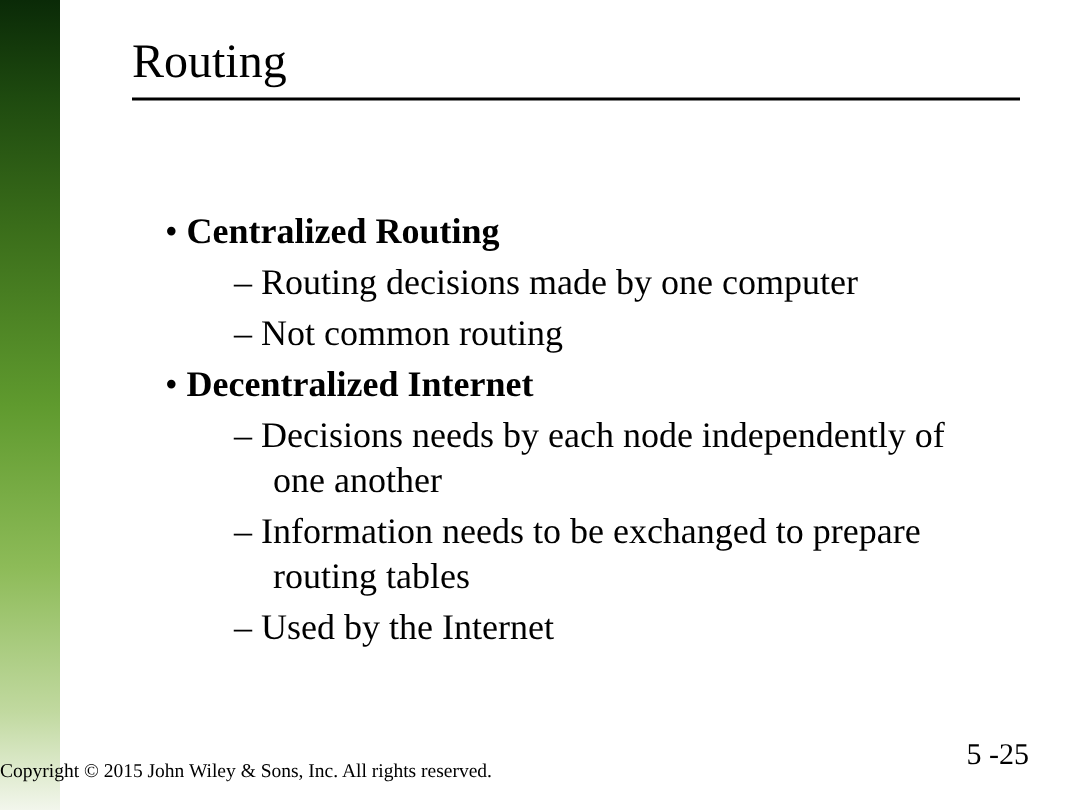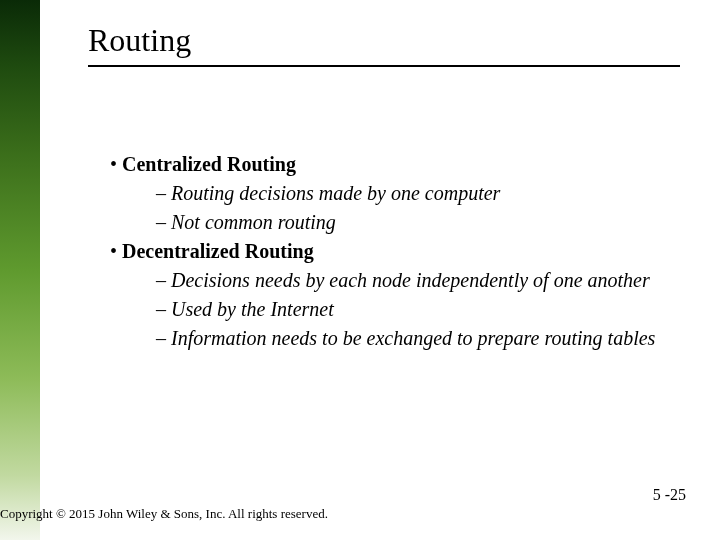--- a/index.html
+++ b/index.html
@@ -46,76 +46,75 @@
   }
   .title-rule {
     border: none;
     border-top: 2px solid #000;
     margin: 0;
     width: 100%;
   }
   .body {
     position: absolute;
     left: 110px;
-    top: 152px;
+    top: 140px;
     right: 60px;
-    font-size: 20px;
+    font-size: 24px;
     line-height: 1.25;
   }
   .l1 {
     margin: 0 0 4px 0;
     padding-left: 22px;
     text-indent: -22px;
   }
   .l1::before {
     content: "•  ";
   }
   .l2 {
     margin: 0 0 4px 46px;
     padding-left: 26px;
     text-indent: -26px;
-    font-style: italic;
   }
   .l2::before {
     content: "–  ";
   }
   .bold { font-weight: bold; }
   .footer {
     position: absolute;
     bottom: 18px;
     left: 0;
     width: 720px;
     text-align: left;
     font-size: 13px;
   }
   .page-num {
     position: absolute;
     right: 34px;
-    bottom: 36px;
-    font-size: 16px;
+    bottom: 25px;
+    font-size: 20px;
   }
 </style>
 </head>
 <body>
 
 <div class="slide">
 
   <div class="side-bar"></div>
 
   <div class="title-wrap">
     <h1 class="title">Routing</h1>
     <hr class="title-rule">
   </div>
 
   <div class="body">
     <p class="l1"><span class="bold">Centralized Routing</span></p>
     <p class="l2">Routing decisions made by one computer</p>
     <p class="l2">Not common routing</p>
-    <p class="l1"><span class="bold">Decentralized Routing</span></p>
+    <p class="l1"><span class="bold">Decentralized Internet</span></p>
     <p class="l2">Decisions needs by each node independently of one another</p>
+    <p class="l2">Information needs to be exchanged to prepare routing tables</p>
     <p class="l2">Used by the Internet</p>
-    <p class="l2">Information needs to be exchanged to prepare routing tables</p>
   </div>
 
   <div class="footer">Copyright © 2015 John Wiley &amp; Sons, Inc. All rights reserved.</div>
   <div class="page-num">5 -25</div>
 
 </div>
 
 </body></html>

